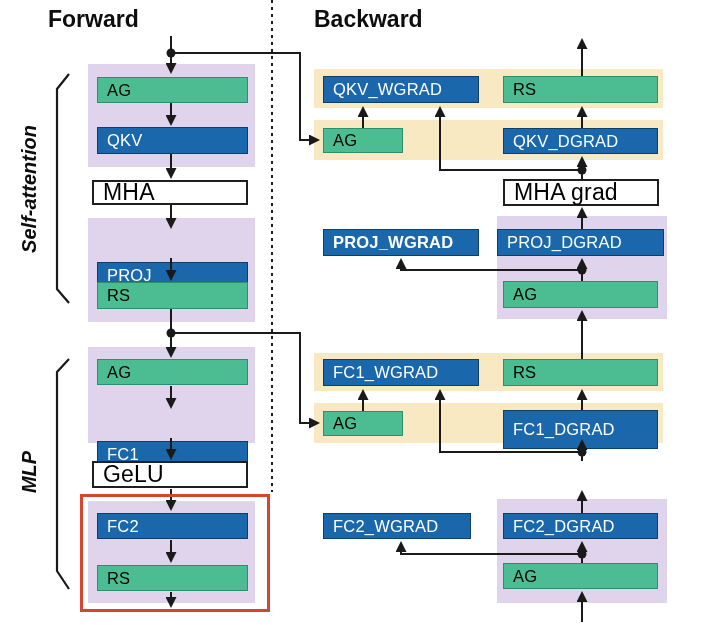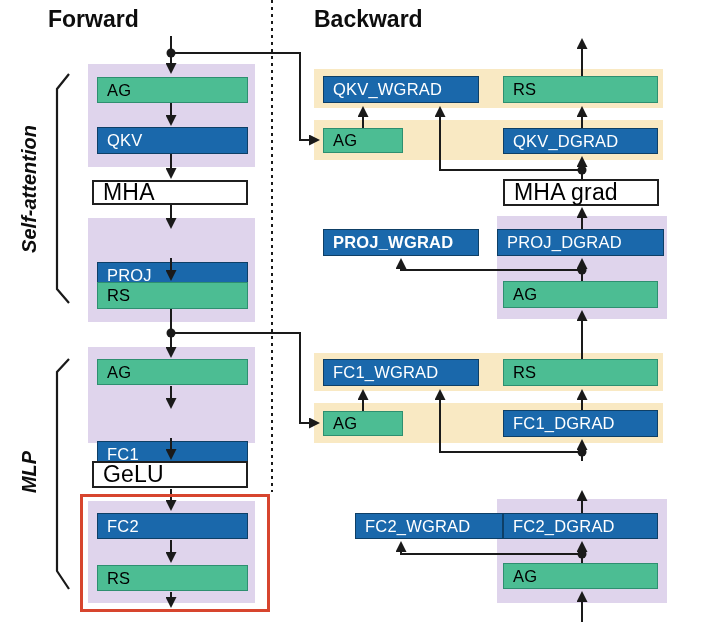--- a/index.html
+++ b/index.html
@@ -77,22 +77,22 @@
   <div class="node green" style="left:503px; top:76px;  width:155px; height:27px;">RS</div>
   <div class="node green" style="left:323px; top:128px; width:80px;  height:25px;">AG</div>
   <div class="node blue" style="left:503px; top:128px; width:155px; height:26px;">QKV_DGRAD</div>
   <div class="node white" style="left:503px; top:179px; width:156px; height:27px;">MHA grad</div>
   <div class="node blue" style="left:323px; top:229px; width:156px; height:27px;font-weight:bold;">PROJ_WGRAD</div>
   <div class="node blue" style="left:497px; top:229px; width:167px; height:27px;">PROJ_DGRAD</div>
   <div class="node green" style="left:503px; top:281px; width:155px; height:27px;">AG</div>
   <div class="node blue" style="left:323px; top:359px; width:156px; height:27px;">FC1_WGRAD</div>
   <div class="node green" style="left:503px; top:359px; width:155px; height:27px;">RS</div>
   <div class="node green" style="left:323px; top:411px; width:80px;  height:25px;">AG</div>
-  <div class="node blue" style="left:503px; top:410px; width:155px; height:27px;text-align:right;">FC1_DGRAD</div>
-  <div class="node blue" style="left:323px; top:513px; width:148px; height:26px;margin-left:32px;">FC2_WGRAD</div>
+  <div class="node blue" style="left:503px; top:410px; width:155px; height:39px;text-align:right;">FC1_DGRAD</div>
+  <div class="node blue" style="left:323px; top:513px; width:148px; height:26px;">FC2_WGRAD</div>
   <div class="node blue" style="left:503px; top:513px; width:155px; height:26px;">FC2_DGRAD</div>
   <div class="node green" style="left:503px; top:563px; width:155px; height:26px;">AG</div>
 
   <svg id="wires" width="704" height="625" viewBox="0 0 704 625">
     <defs>
       <marker id="ah" markerUnits="userSpaceOnUse" markerWidth="11" markerHeight="11" refX="9" refY="5.5" orient="auto">
         <path d="M0,0 L11,5.5 L0,11 Z" fill="#1a1a1a"></path>
       </marker>
     </defs>
 

